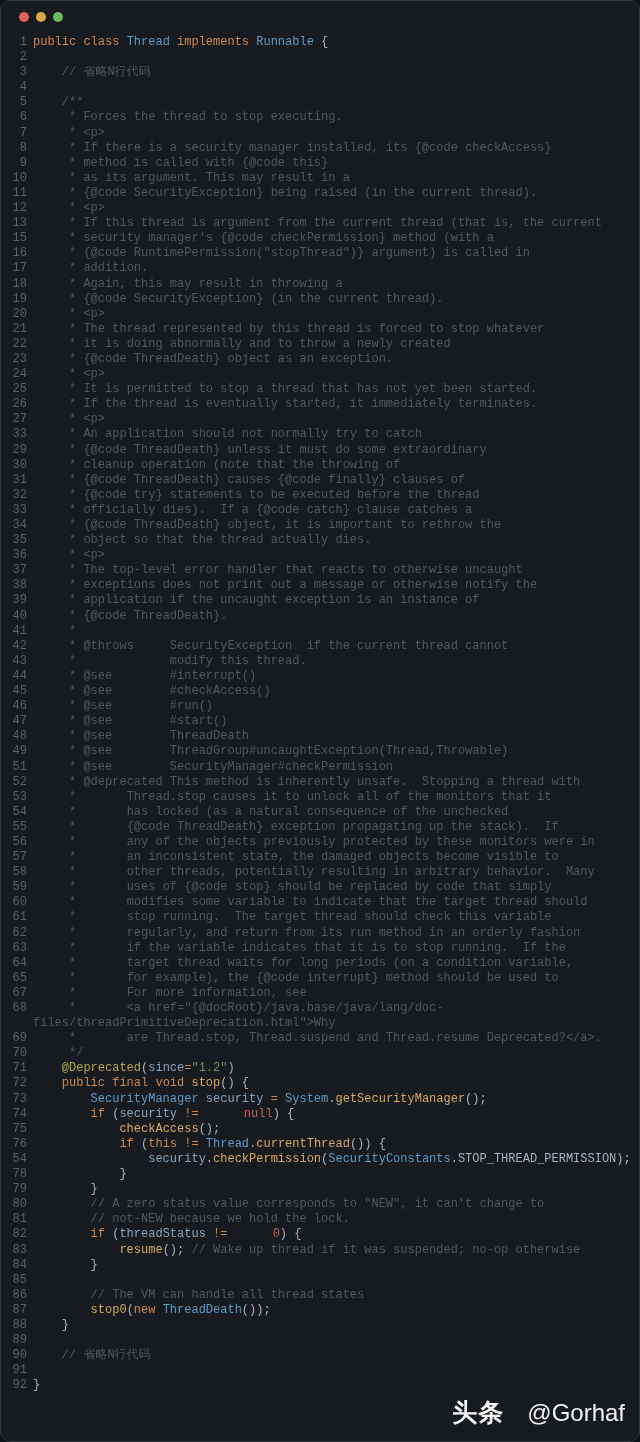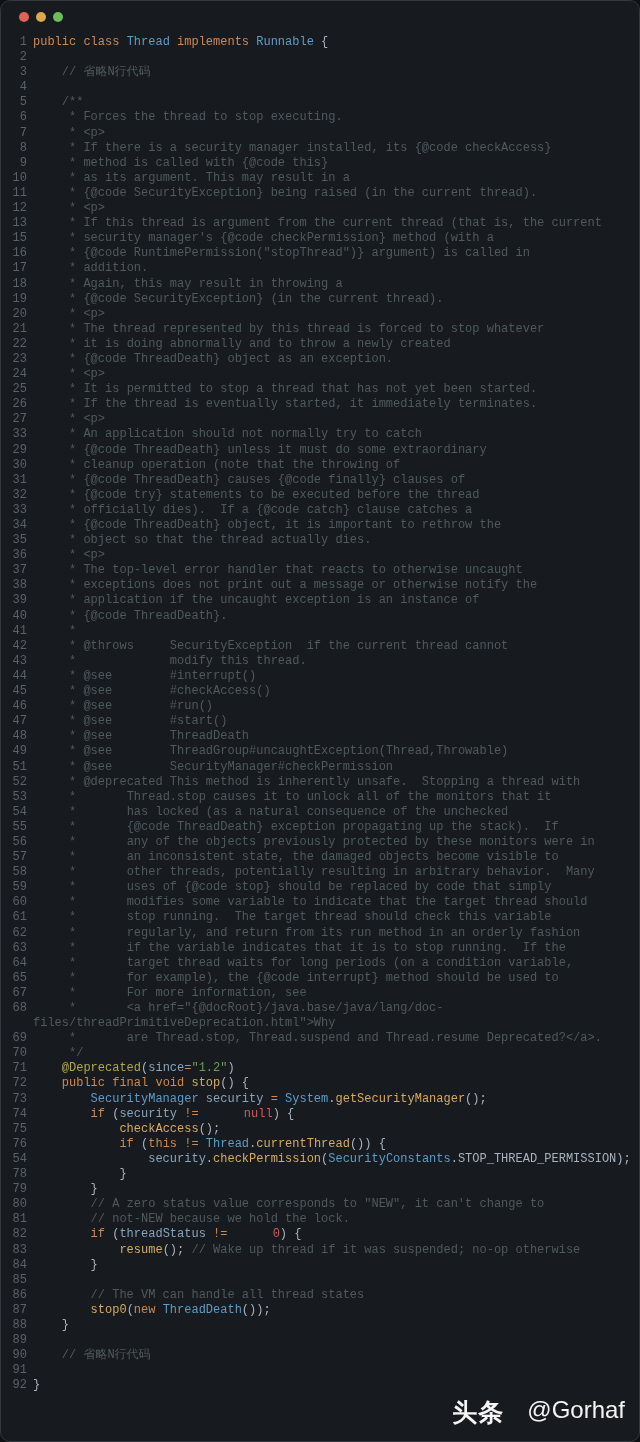--- a/index.html
+++ b/index.html
@@ -44,21 +44,21 @@
   .tk-type{color:var(--type);}
   .tk-method{color:var(--method);}
   .tk-ann{color:var(--ann);}
   .tk-str{color:var(--str);}
   .tk-num{color:var(--num);margin-left:38px;}
   .tk-cmt{color:var(--cmt);}
   .tk-var{color:var(--var);}
   .tk-txt{color:var(--txt);}
   .watermark{
     position:absolute;right:14px;bottom:12px;
-    display:flex;align-items:flex-start;gap:7px;
+    display:flex;align-items:center;gap:7px;
     color:#f4f4f4;
     font-family:"Liberation Sans","DejaVu Sans",sans-serif;
   }
   .wm-brand{font-weight:900;font-size:25px;letter-spacing:1px;}
   .wm-handle{font-weight:500;font-size:24px;margin-left:16px;}
 </style>
 </head>
 <body>
 
 <div class="window">

